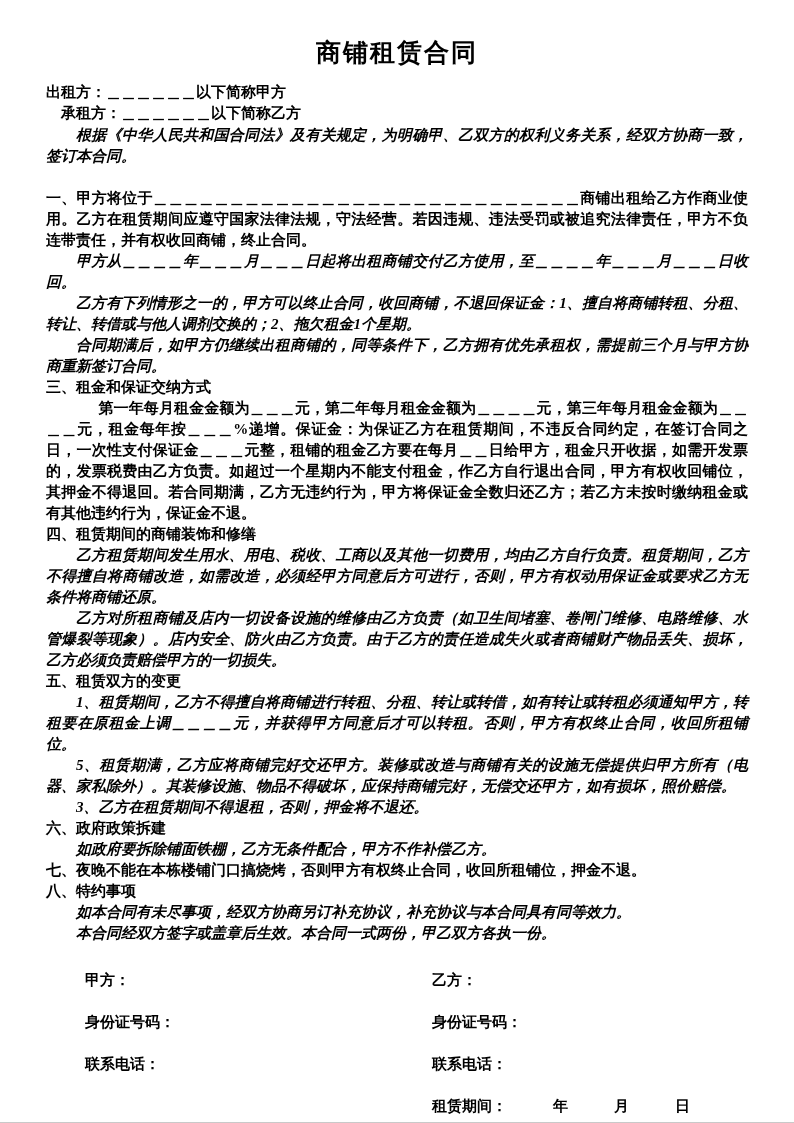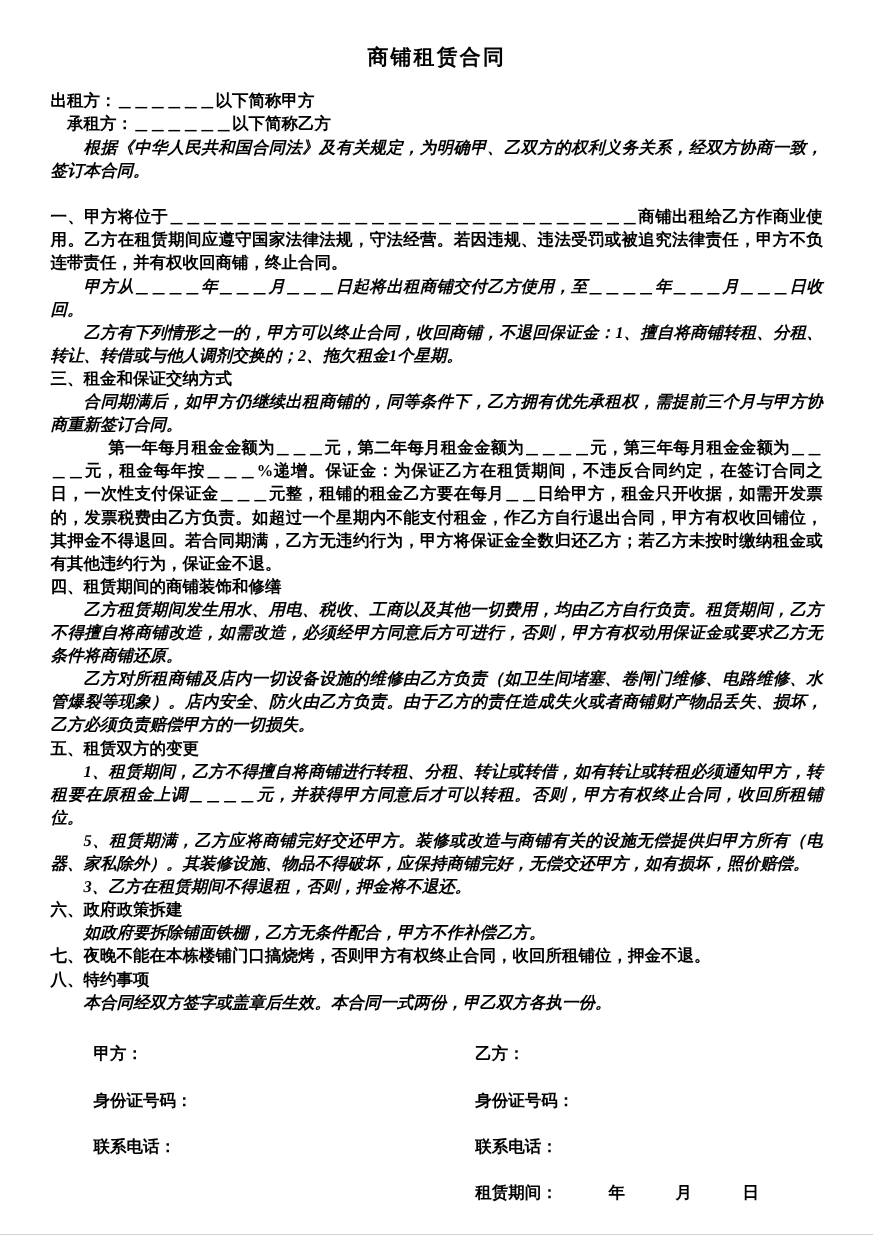--- a/index.html
+++ b/index.html
@@ -20,21 +20,21 @@
     font-weight: 700;
     font-size: 15px;
     line-height: 21px;
     text-align: justify;
     overflow: hidden;
     border-bottom: 1px solid #c9c9c9;
   }
   h1.doc-title {
     margin: 0 0 12px 0;
     text-align: center;
-    font-size: 19px;
+    font-size: 25px;
     line-height: 34px;
     font-weight: 700;
     letter-spacing: 2px;
   }
   .parties {
     display: flex;
     justify-content: flex-end;
     margin-bottom: 1px;
     white-space: nowrap;
     flex-direction: column;
@@ -67,34 +67,35 @@
     <div class="party left"><span>出租方：</span><span>＿＿＿＿＿＿</span><span>以下简称甲方</span></div>
     <div class="party right"><span>承租方：</span><span>＿＿＿＿＿＿</span><span>以下简称乙方</span></div>
   </div>
 
   <p class="p indent">根据《中华人民共和国合同法》及有关规定，为明确甲、乙双方的权利义务关系，经双方协商一致，签订本合同。</p>
 
   <div id="body-container">
       <p class="p gap">一、甲方将位于＿＿＿＿＿＿＿＿＿＿＿＿＿＿＿＿＿＿＿＿＿＿＿＿＿＿＿＿商铺出租给乙方作商业使用。乙方在租赁期间应遵守国家法律法规，守法经营。若因违规、违法受罚或被追究法律责任，甲方不负连带责任，并有权收回商铺，终止合同。</p>
       <p class="p indent">甲方从＿＿＿＿年＿＿＿月＿＿＿日起将出租商铺交付乙方使用，至＿＿＿＿年＿＿＿月＿＿＿日收回。</p>
       <p class="p indent">乙方有下列情形之一的，甲方可以终止合同，收回商铺，不退回保证金：1、擅自将商铺转租、分租、转让、转借或与他人调剂交换的；2、拖欠租金1个星期。</p>
+      <p class="p indent">合同期满后，如甲方仍继续出租商铺的，同等条件下，乙方拥有优先承租权，需提前三个月与甲方协商重新签订合同。</p>
       <p class="p">三、租金和保证交纳方式</p>
-      <p class="p indent">合同期满后，如甲方仍继续出租商铺的，同等条件下，乙方拥有优先承租权，需提前三个月与甲方协商重新签订合同。</p>
       <p class="p indent2">第一年每月租金金额为＿＿＿元，第二年每月租金金额为＿＿＿＿元，第三年每月租金金额为＿＿＿＿元，租金每年按＿＿＿%递增。保证金：为保证乙方在租赁期间，不违反合同约定，在签订合同之日，一次性支付保证金＿＿＿元整，租铺的租金乙方要在每月＿＿日给甲方，租金只开收据，如需开发票的，发票税费由乙方负责。如超过一个星期内不能支付租金，作乙方自行退出合同，甲方有权收回铺位，其押金不得退回。若合同期满，乙方无违约行为，甲方将保证金全数归还乙方；若乙方未按时缴纳租金或有其他违约行为，保证金不退。</p>
       <p class="p">四、租赁期间的商铺装饰和修缮</p>
       <p class="p indent">乙方租赁期间发生用水、用电、税收、工商以及其他一切费用，均由乙方自行负责。租赁期间，乙方不得擅自将商铺改造，如需改造，必须经甲方同意后方可进行，否则，甲方有权动用保证金或要求乙方无条件将商铺还原。</p>
       <p class="p indent">乙方对所租商铺及店内一切设备设施的维修由乙方负责（如卫生间堵塞、卷闸门维修、电路维修、水管爆裂等现象）。店内安全、防火由乙方负责。由于乙方的责任造成失火或者商铺财产物品丢失、损坏，乙方必须负责赔偿甲方的一切损失。</p>
       <p class="p">五、租赁双方的变更</p>
       <p class="p indent">1、租赁期间，乙方不得擅自将商铺进行转租、分租、转让或转借，如有转让或转租必须通知甲方，转租要在原租金上调＿＿＿＿元，并获得甲方同意后才可以转租。否则，甲方有权终止合同，收回所租铺位。</p>
       <p class="p indent">5、租赁期满，乙方应将商铺完好交还甲方。装修或改造与商铺有关的设施无偿提供归甲方所有（电器、家私除外）。其装修设施、物品不得破坏，应保持商铺完好，无偿交还甲方，如有损坏，照价赔偿。</p>
       <p class="p indent">3、乙方在租赁期间不得退租，否则，押金将不退还。</p>
       <p class="p">六、政府政策拆建</p>
       <p class="p indent">如政府要拆除铺面铁棚，乙方无条件配合，甲方不作补偿乙方。</p>
       <p class="p">七、夜晚不能在本栋楼铺门口搞烧烤，否则甲方有权终止合同，收回所租铺位，押金不退。</p>
       <p class="p">八、特约事项</p>
+      <p class="p indent">如本合同有未尽事项，经双方协商另订补充协议，补充协议与本合同具有同等效力。</p>
       <p class="p indent">本合同经双方签字或盖章后生效。本合同一式两份，甲乙双方各执一份。</p>
     </div>
 
   <div class="sign">
     <div class="sign-col left" id="sign-left">
         <div class="sign-row">甲方：</div>
         <div class="sign-row">身份证号码：</div>
         <div class="sign-row">联系电话：</div>
       </div>
     <div class="sign-col right" id="sign-right">

